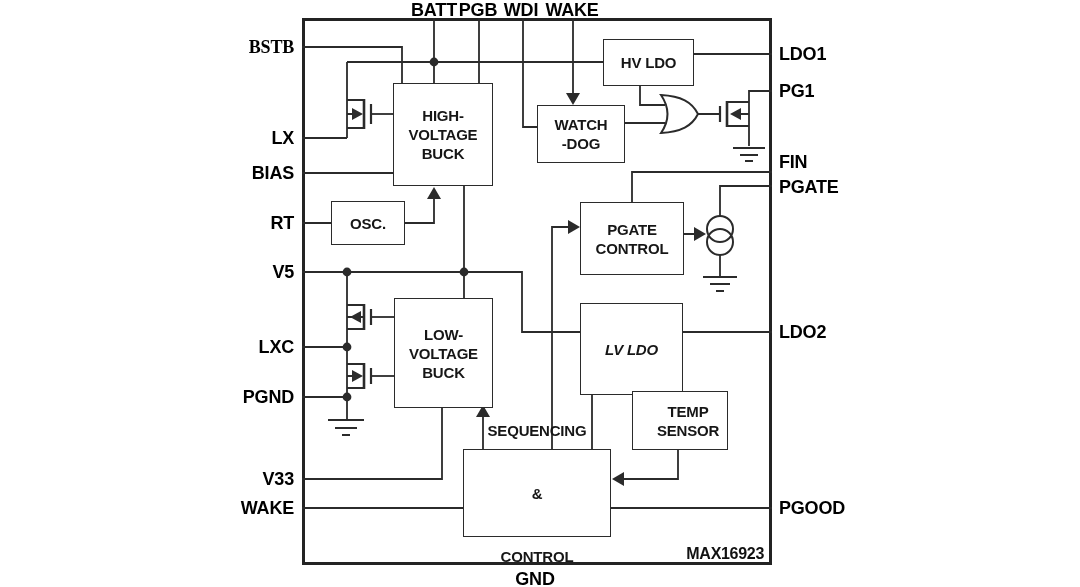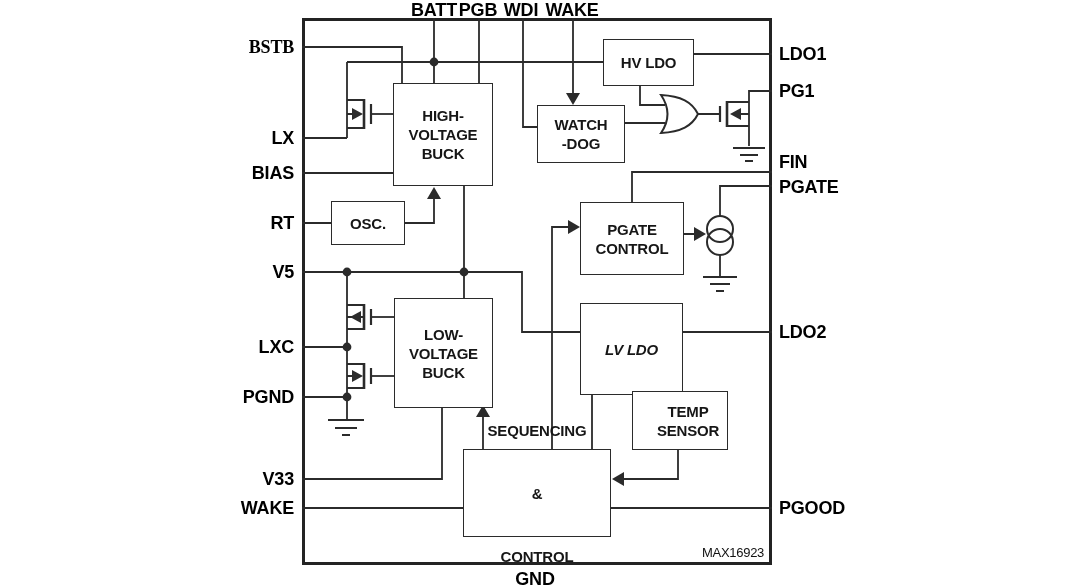--- a/index.html
+++ b/index.html
@@ -20,21 +20,21 @@
   }
   .pin-label{
     position:absolute;font-size:18px;font-weight:700;letter-spacing:-0.2px;
     color:#000000;white-space:nowrap;
   }
   .pin-label.top{transform:translateX(-50%);top:0;}
   .pin-label.left{transform:translateY(-50%);text-align:right;right:786px;}
   .pin-label.right{transform:translateY(-50%);left:779px;text-align:center;}
   .pin-label.bottom{transform:translateX(-50%);top:569px;}
   #part-number{
-    position:absolute;right:316px;top:545px;font-size:13px;font-weight:400;
+    position:absolute;right:316px;top:545px;font-size:16px;font-weight:700;
     letter-spacing:-0.3px;color:#111;
   }
 </style>
 </head>
 <body>
 
 <div id="canvas">
 
   <div id="outer-box"></div>
 

